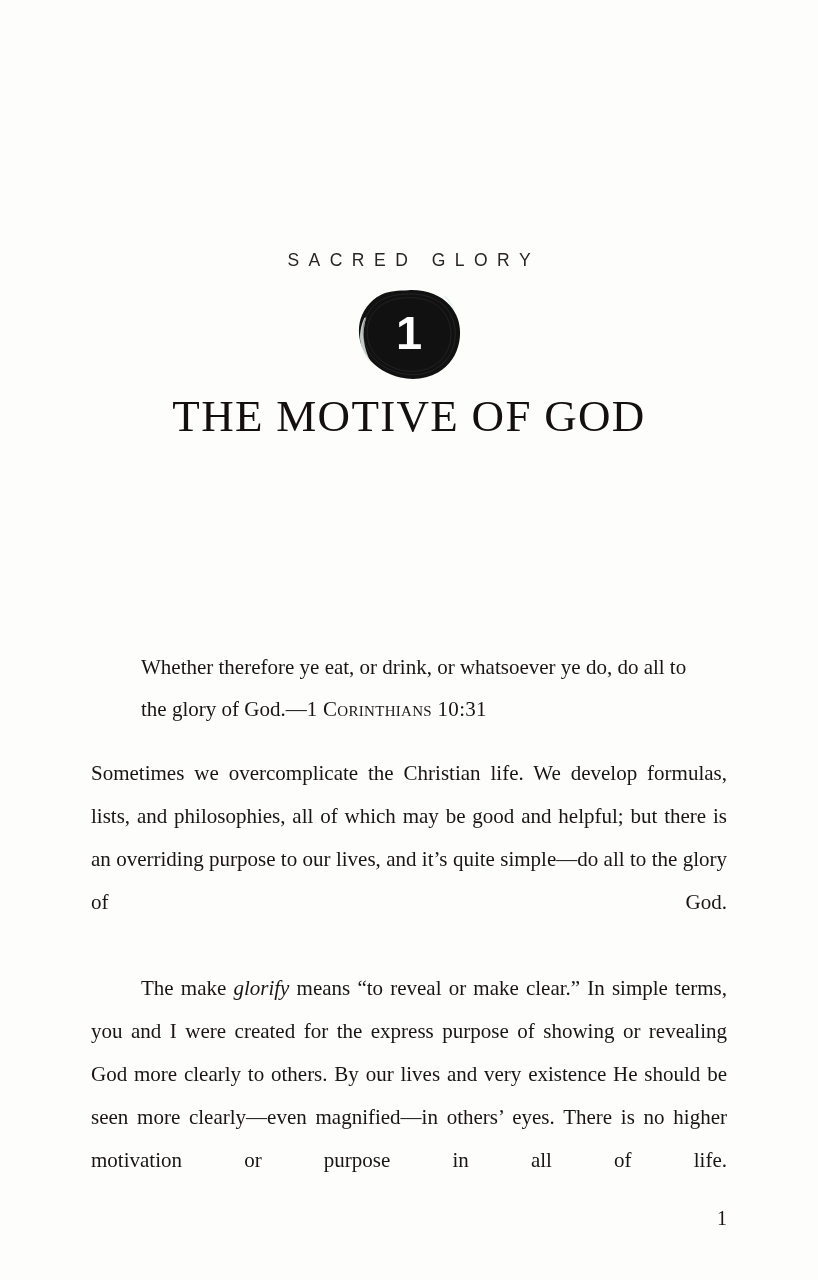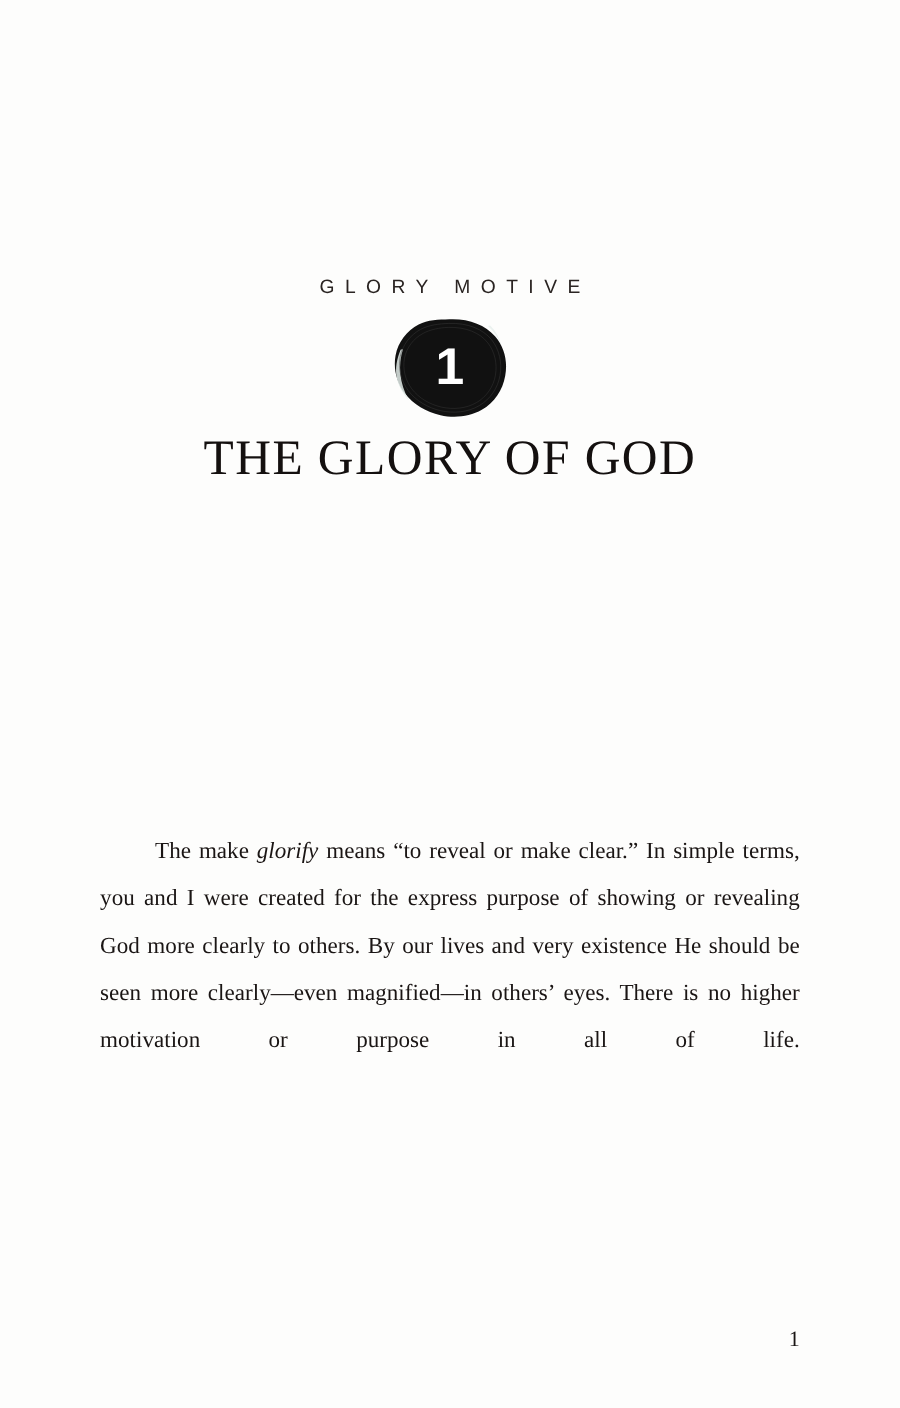--- a/index.html
+++ b/index.html
@@ -147,21 +147,21 @@
     line-height: 1;
   }
 </style>
 </head>
 <body>
 
 <div class="page">
 
   <div class="opener">
 
-    <div class="kicker">GLORY MOTIVE</div>
+    <div class="kicker">SACRED GLORY</div>
 
     <div class="badge-wrap">
       <svg class="badge-svg" viewBox="0 0 108 92" xmlns="http://www.w3.org/2000/svg">
         <path d="M53.5 2.2
                  C70.5 1.4 85.8 7.0 95.0 17.6
                  C103.8 27.7 106.6 40.4 104.3 53.6
                  C102.0 66.8 94.4 78.1 83.0 84.6
                  C72.0 90.9 58.2 92.3 45.4 89.5
                  C32.6 86.7 20.7 79.8 13.0 69.6
                  C5.6 59.8 2.4 47.0 4.6 35.1
@@ -190,23 +190,27 @@
                  C93.6 63.6 87.4 72.6 78.2 78.0
                  C68.8 83.4 57.2 84.5 46.4 82.1
                  C35.6 79.7 25.8 73.9 19.4 65.6
                  C13.4 57.6 10.9 47.3 12.7 37.7
                  C14.5 28.1 20.8 19.8 29.6 15.1
                  C36.5 11.4 44.3 10.0 52.5 9.6 Z" fill="none" stroke="#4a4a4a" stroke-width="0.7" opacity="0.4"></path>
       </svg>
       <div class="badge-num">1</div>
     </div>
 
-    <h1 class="chapter-title">THE GLORY OF GOD</h1>
+    <h1 class="chapter-title">THE MOTIVE OF GOD</h1>
   </div>
 
+  <div class="epigraph">
+    <span>Whether therefore ye eat, or drink, or whatsoever ye do, do all to the glory of God.</span><span>—</span><span class="attrib-sc">1 Corinthians 10:31</span>
+  </div>
 
   <div class="body-copy">
+    <p class="first">Sometimes we overcomplicate the Christian life. We develop formulas, lists, and philosophies, all of which may be good and helpful; but there is an overriding purpose to our lives, and it’s quite simple—do all to the glory of God.</p>
     <p class="indent"><span>The make </span><span class="it">glorify</span><span> means “to reveal or make clear.” In simple terms, you and I were created for the express purpose of showing or revealing God more clearly to others. By our lives and very existence He should be seen more clearly—even magnified—in others’ eyes. There is no higher motivation or purpose in all of life.</span></p>
   </div>
 
   <div class="folio">1</div>
 
 </div>
 
 </body></html>

